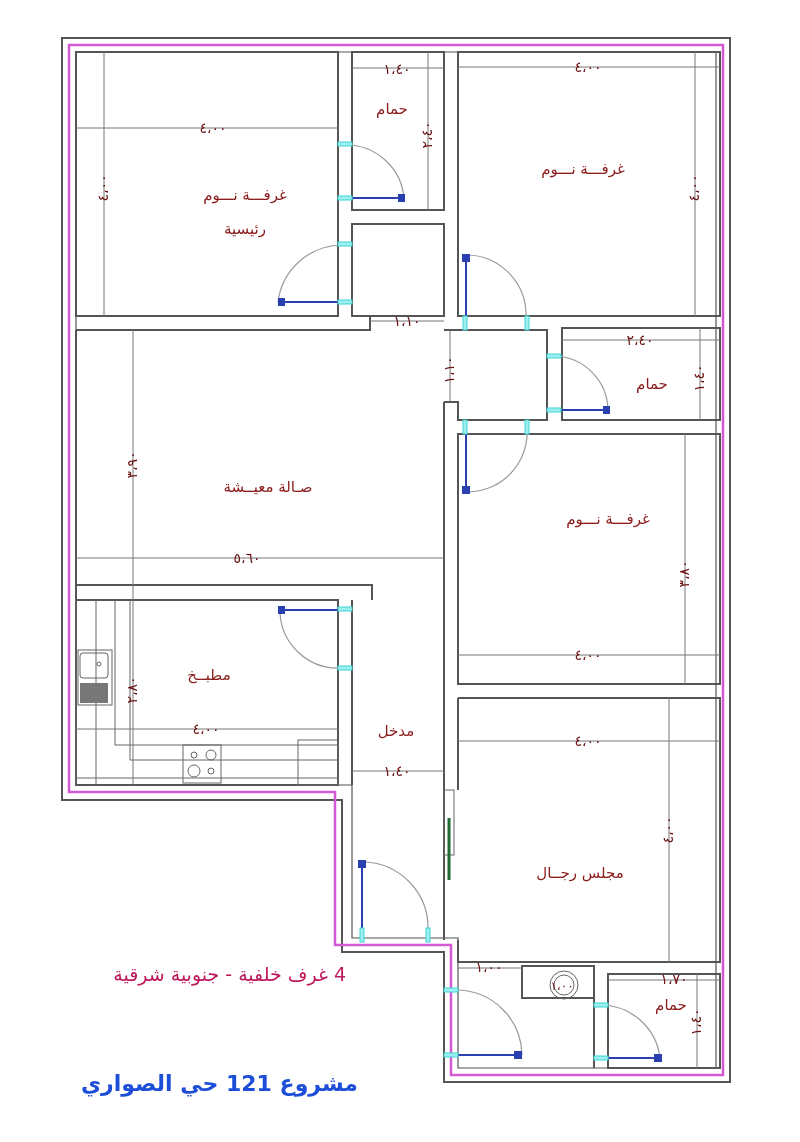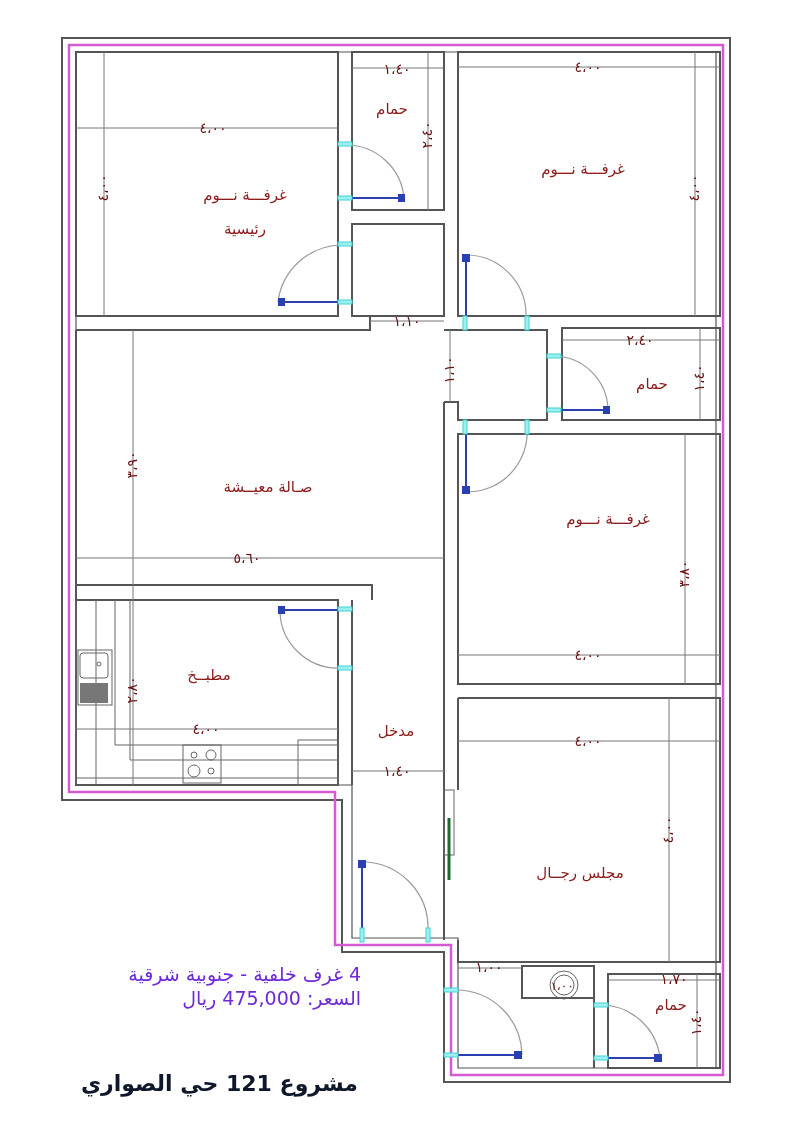--- a/index.html
+++ b/index.html
@@ -9,25 +9,25 @@
   .wall { fill: none; stroke: #555555; stroke-width: 2; }
   .pink { fill: none; stroke: #d35ad3; stroke-width: 2.5; }
   .dim  { stroke: #777777; stroke-width: 1; fill: none; }
   .arc  { fill: none; stroke: #9a9a9a; stroke-width: 1.2; }
   .door { fill: none; stroke: #2a3fb0; stroke-width: 2; }
   .doorcap { fill: #2a3fb0; }
   .jamb { fill: #9ef0f0; stroke: #3fd3d3; stroke-width: 1; }
   .label { fill: #8b1a1a; font-family: "DejaVu Sans", sans-serif; font-size: 15px; }
   .dimtxt { fill: #6b1010; font-family: "DejaVu Sans", sans-serif; font-size: 14px; }
   .fixture { fill: none; stroke: #666; stroke-width: 1; }
-  #info { position: absolute; left: 33px; top: 962px; width: 328px; direction: rtl;
-          color: #6d28d9; }
+  #info { position: absolute; left: 18px; top: 962px; width: 328px; direction: rtl;
+          color: #be185d; }
   #info .line { font-family: "DejaVu Sans", sans-serif; font-size: 19px; line-height: 24px; }
   #title { position: absolute; left: 30px; top: 1071px; width: 328px; direction: rtl;
-           text-align: right; color: #0f172a; font-family: "DejaVu Sans", sans-serif;
+           text-align: right; color: #1d4ed8; font-family: "DejaVu Sans", sans-serif;
            font-size: 22px; font-weight: bold; }
 </style>
 </head>
 <body>
 
 <svg id="plan" viewBox="0 0 800 1142" xmlns="http://www.w3.org/2000/svg">
 
   <g>
     <path class="wall" d="M62,38 H730 V1082 H444 V952 H342 V800 H62 Z"></path>
     <path class="pink" d="M69,45 H723 V1075 H451 V945 H335 V792 H69 Z"></path>
@@ -224,15 +224,14 @@
     <text class="dimtxt" x="0" y="0" text-anchor="middle" transform="translate(673,830) rotate(-90)">٤،٠٠</text>
     <text class="dimtxt" x="489" y="972" text-anchor="middle">١،٠٠</text>
     <text class="dimtxt" x="562" y="990" text-anchor="middle" style="font-size:12px">١،٠٠</text>
     <text class="dimtxt" x="674" y="984" text-anchor="middle">١،٧٠</text>
     <text class="dimtxt" x="0" y="0" text-anchor="middle" transform="translate(701,1022) rotate(-90)">١،٤٠</text>
   </g>
 </svg>
 
 <div id="info">
   <div class="line">4 غرف خلفية - جنوبية شرقية</div>
-  <div class="line">السعر: 475,000 ريال</div>
 </div>
 <div id="title">مشروع 121 حي الصواري</div>
 
 </body></html>

